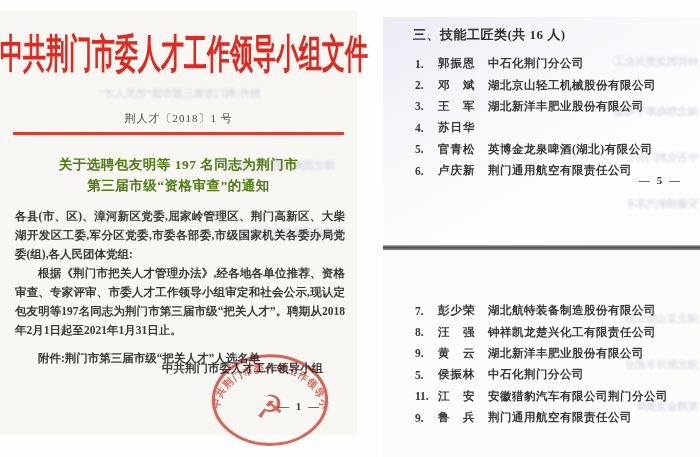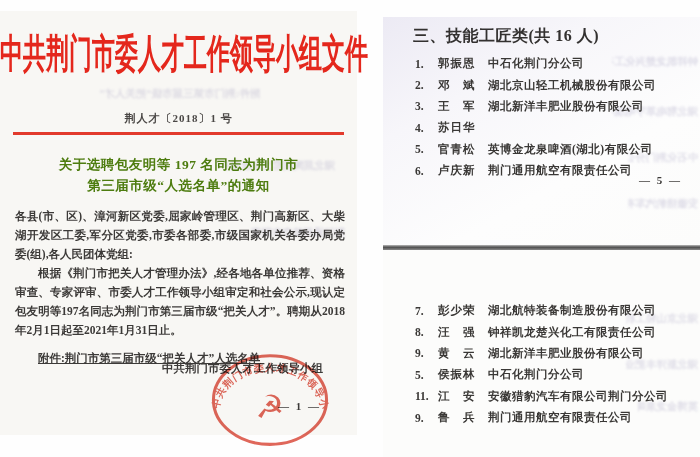--- a/index.html
+++ b/index.html
@@ -18,39 +18,39 @@
     position:absolute; top:16px; left:0; right:0; text-align:center;
     white-space:nowrap;
   }
   .masthead span {
     display:inline-block; font-size:23px; font-weight:bold; color:#e4271c;
     transform:scale(1.0,1.72); transform-origin:center top;
     letter-spacing:0px;
   }
   .doc-number {
     position:absolute; top:100px; left:0; right:0; text-align:center;
-    font-size:11px; font-weight:bold; color:#4a4745; letter-spacing:1px;
+    font-size:11px; font-weight:normal; color:#4a4745; letter-spacing:1px;
   }
   .red-rule {
     position:absolute; top:121px; left:13px; right:13px; height:2.5px;
     background:#e23a2c;
   }
   .notice-title {
     position:absolute; top:143px; left:0; right:0; text-align:center;
     font-size:13.5px; font-weight:bold; line-height:21px; color:#4d7c0f;
     letter-spacing:0.5px;
   }
   .doc-body {
     position:absolute; top:196px; left:15px; right:12px;
     font-size:11.5px; font-weight:600; line-height:19px;
     text-align:justify; color:#3c3a38;
   }
   .doc-body p { margin:0; }
   .doc-body p.indent { text-indent:2em; }
-  .attachment { margin-top:9px !important; text-indent:2em;text-decoration:underline; }
+  .attachment { margin-top:9px !important; text-indent:2em; }
   .signature-block {
     position:absolute; top:349px; right:34px; text-align:center;
     font-size:11.5px; font-weight:600; line-height:17px; color:#3c3a38;
   }
   .page-num-left {
     position:absolute; top:389px; right:36px;
     font-size:11px; font-weight:600; letter-spacing:2px; color:#3c3a38;
   }
   .seal { position:absolute; left:204px; top:335px; width:132px; height:110px; opacity:0.82; mix-blend-mode:multiply; }
   
@@ -61,21 +61,21 @@
   .page-right-bottom {
     position:absolute; left:383px; top:250px; width:317px; height:207px;
     background:#fcfcfb;
   }
   .scan-separator {
     position:absolute; left:383px; top:245px; width:317px; height:5px;
     background:linear-gradient(180deg,#b9b9b9 0%, #4f4f4f 45%, #8a8a8a 100%);
   }
   .section-title {
     position:absolute; top:9px; left:30px;
-    font-size:16px; font-weight:bold; color:#333130; letter-spacing:0.5px;
+    font-size:13px; font-weight:bold; color:#333130; letter-spacing:0.5px;
   }
   .entries { position:absolute; left:32px; right:4px; }
   .entries-top { top:36px; }
   .entries-bottom { top:50px; }
   .entry { display:flex; height:21.4px; align-items:center; font-size:11.5px; font-weight:600; color:#3a3836; white-space:nowrap; }
   .entry .no { width:23px; }
   .entry .nm { width:50px; letter-spacing:1px; }
   .entry .org { flex:1; letter-spacing:0.5px; }
   .page-num-right {
     position:absolute; top:157px; right:18px;
@@ -102,21 +102,21 @@
     <div class="masthead">
       <span>中共荆门市委人才工作领导小组文件</span>
     </div>
 
     <div class="doc-number">荆人才〔2018〕1 号</div>
 
     <div class="red-rule"></div>
 
     <div class="notice-title">
       <div>关于选聘包友明等 197 名同志为荆门市</div>
-      <div>第三届市级“人选名单”的通知</div>
+      <div>第三届市级“资格审查”的通知</div>
     </div>
 
     <div class="doc-body">
       <p>各县(市、区)、漳河新区党委,屈家岭管理区、荆门高新区、大柴湖开发区工委,军分区党委,市委各部委,市级国家机关各委办局党委(组),各人民团体党组:</p>
       <p class="indent">根据《荆门市把关人才管理办法》,经各地各单位推荐、资格审查、专家评审、市委人才工作领导小组审定和社会公示,现认定包友明等197名同志为荆门市第三届市级“把关人才”。聘期从2018年2月1日起至2021年1月31日止。</p>
       <p class="attachment">附件:荆门市第三届市级“把关人才”人选名单</p>
     </div>
 
     <div class="signature-block">
       <div>中共荆门市委人才工作领导小组</div>

